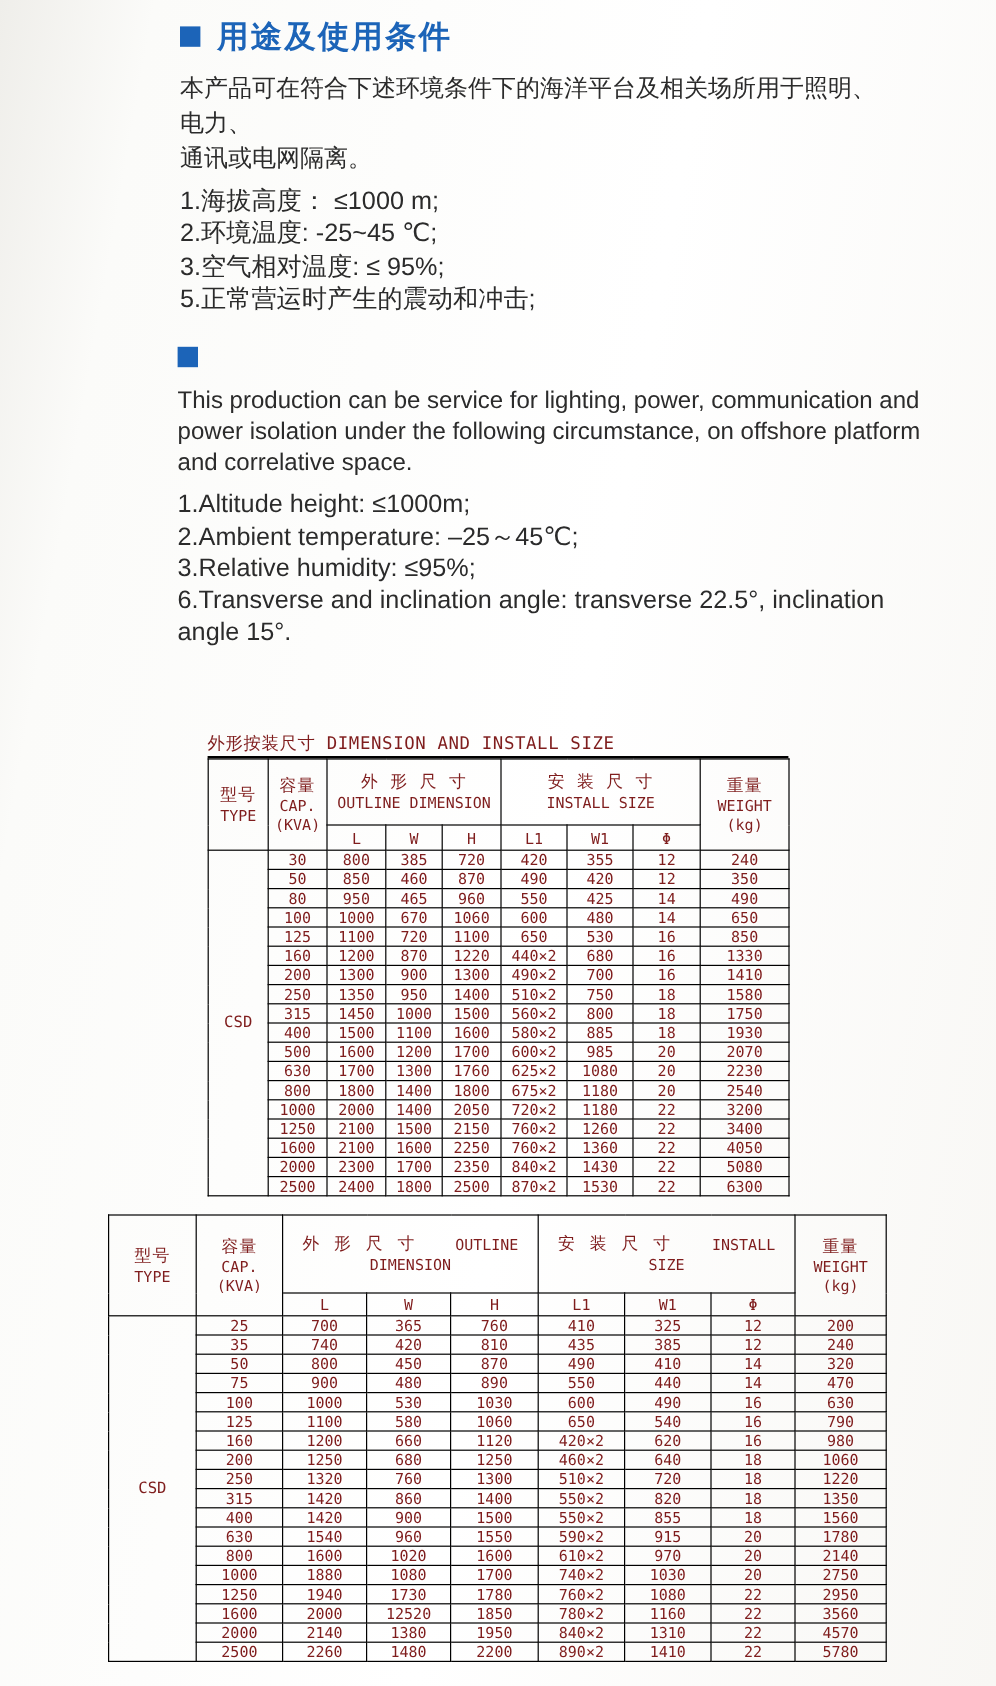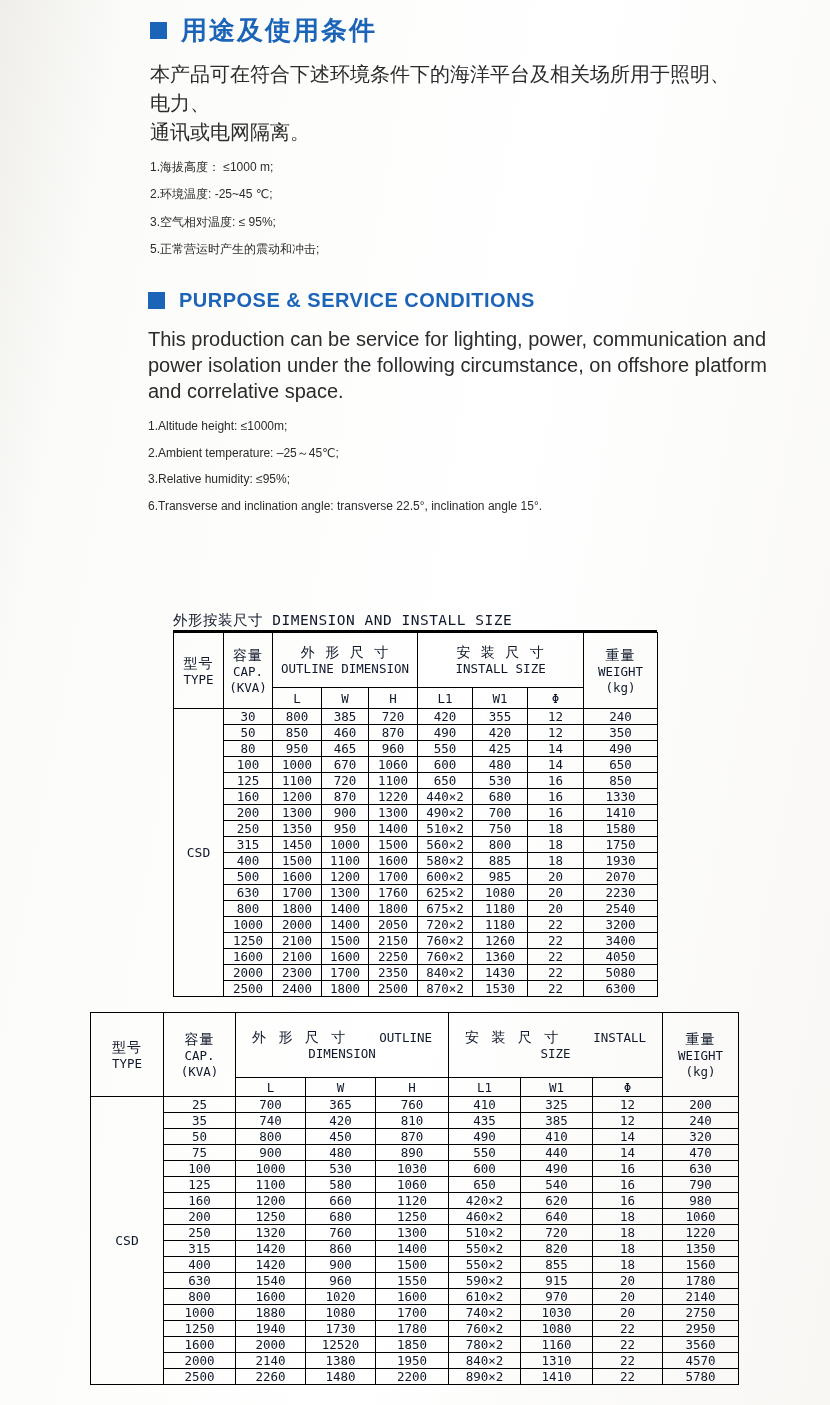--- a/index.html
+++ b/index.html
@@ -17,26 +17,26 @@
   .heading { display:flex; align-items:center; gap:14px; margin-bottom:15px; }
   .sq { width:17px; height:17px; background:var(--accent,#1c64b8); flex:0 0 auto; }
   .sec-title {
     font-size:26px; font-weight:bold; color:var(--accent,#1c64b8);
     letter-spacing:2px; line-height:1.1;
   }
   .sec-en .sec-title { letter-spacing:0.5px; font-size:20px; }
   .intro { font-size:20px; line-height:29px; white-space:pre-line; margin-bottom:7px; }
   .sec-en .intro { line-height:26px; margin-bottom:9px; }
   .cond-list { list-style:none; }
-  .cond-list li { font-size:12px; line-height:27.5px; }
+  .cond-list li { font-size:21px; line-height:27.5px; }
   .sec-en .cond-list li { line-height:26.5px; }
 
   
   .tbl-wrap {
-    position:absolute; color:#0f172a;
+    position:absolute; color:#7f1d1d;
     font-family:"DejaVu Sans Mono","Liberation Mono",monospace;
   }
   .tbl1 { top:610px; left:173px; width:484px; }
   .tbl2 { top:1012px; left:90px; width:648px; }
   .tbl-caption {
     font-size:14.5px; line-height:21px; height:22px;
     border-bottom:2px solid #000; white-space:nowrap; letter-spacing:0.5px;
   }
   table { border-collapse:collapse; table-layout:fixed; width:100%; }
   th, td {
@@ -76,21 +76,20 @@
         <li>1.海拔高度： ≤1000 m;</li>
         <li>2.环境温度: -25~45 ℃;</li>
         <li>3.空气相对温度: ≤ 95%;</li>
         <li>5.正常营运时产生的震动和冲击;</li>
       </ul>
   </section>
 
   <section class="sec sec-en">
     <div class="heading">
       <span class="sq"></span>
-      <div class="sec-title">PURPOSE &amp; SERVICE CONDITIONS</div>
     </div>
     <p class="intro">This production can be service for lighting, power, communication and
 power isolation under the following circumstance, on offshore platform
 and correlative space.</p>
     <ul class="cond-list" id="en-list">
         <li>1.Altitude height: ≤1000m;</li>
         <li>2.Ambient temperature: –25～45℃;</li>
         <li>3.Relative humidity: ≤95%;</li>
         <li>6.Transverse and inclination angle: transverse 22.5°, inclination angle 15°.</li>
       </ul>

